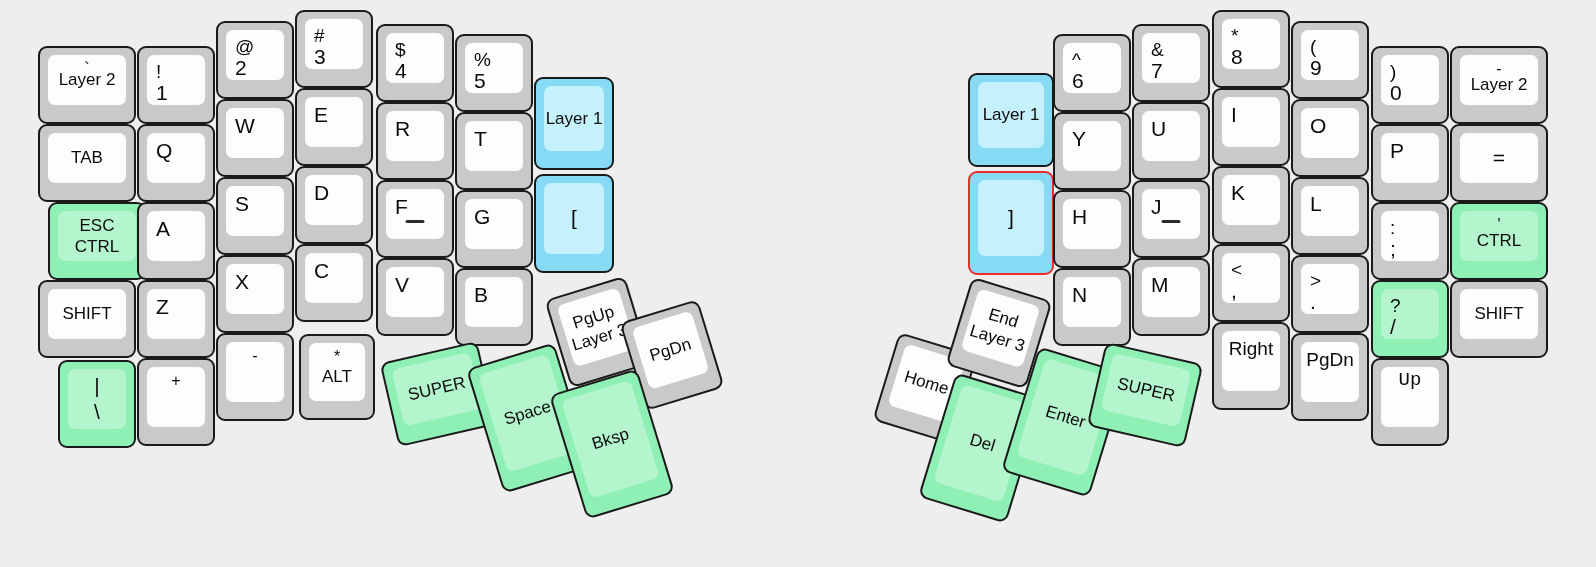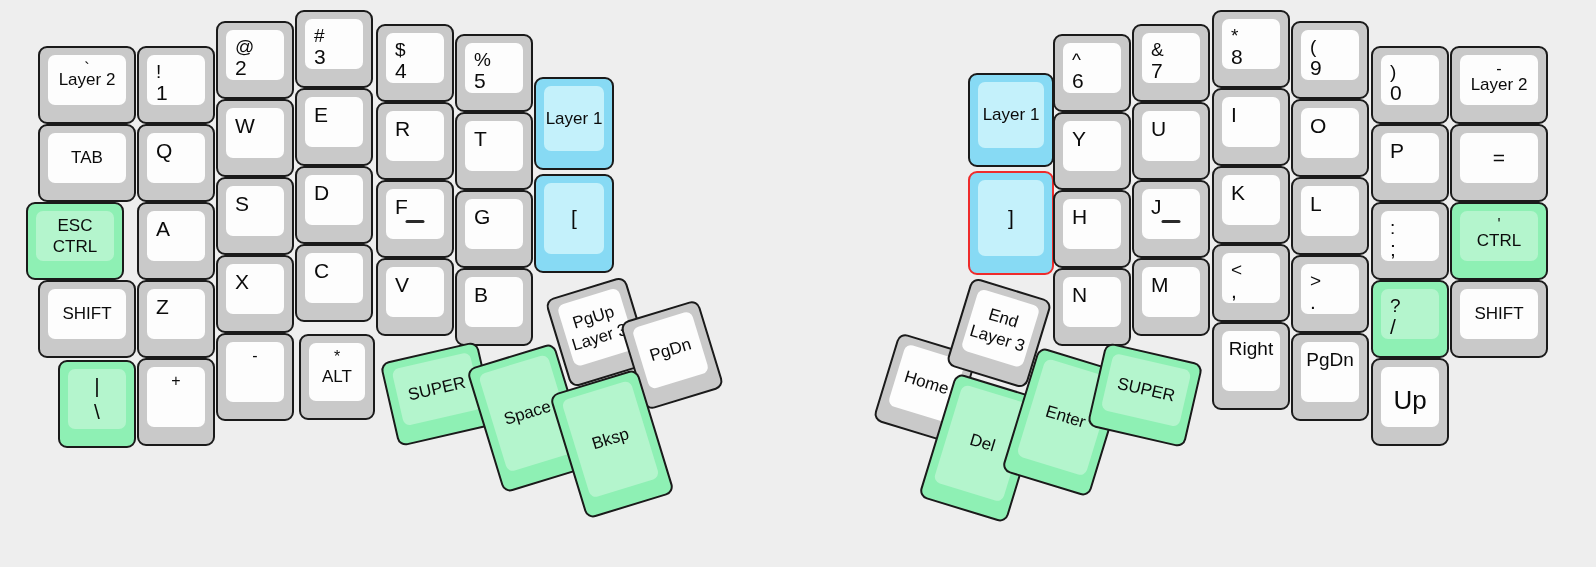--- a/index.html
+++ b/index.html
@@ -97,21 +97,21 @@
     <div class="cap tlmark c">
       <span class="mark lg" style="left:50%;transform:translateX(-50%);">`</span>
       <span class="lg word">Layer 2</span>
     </div>
   </div>
   <div class="key" style="left:38px;top:124px;width:98px;height:78px;">
     <div class="cap c">
       <span class="lg word">TAB</span>
     </div>
   </div>
-  <div class="key green" style="left:26px;top:202px;width:98px;height:78px;padding-left:32px;">
+  <div class="key green" style="left:48px;top:202px;width:98px;height:78px;padding-left:32px;">
     <div class="cap cc">
       <span class="lg word">ESC</span>
       <span class="lg word">CTRL</span>
     </div>
   </div>
   <div class="key" style="left:38px;top:280px;width:98px;height:78px;">
     <div class="cap c">
       <span class="lg word">SHIFT</span>
     </div>
   </div>
@@ -417,21 +417,21 @@
     </div>
   </div>
   <div class="key green" style="left:1371px;top:280px;width:78px;height:78px;">
     <div class="cap tl">
       <span class="lg shifted">?</span>
       <span class="lg base">/</span>
     </div>
   </div>
   <div class="key" style="left:1371px;top:358px;width:78px;height:88px;">
     <div class="cap tc">
-      <span class="mark lg" style="font-size:26px;top:20px;">Up</span>
+      <span class="mark lg" style="font-size:19px;top:4px;font-family:Liberation Mono, monospace;">Up</span>
     </div>
   </div>
 
   <div class="key" style="left:1450px;top:46px;width:98px;height:78px;">
     <div class="cap tc">
       <span class="mark lg">-</span>
       <span class="lg word" style="margin-top:10px;">Layer 2</span>
     </div>
   </div>
   <div class="key" style="left:1450px;top:124px;width:98px;height:78px;">

